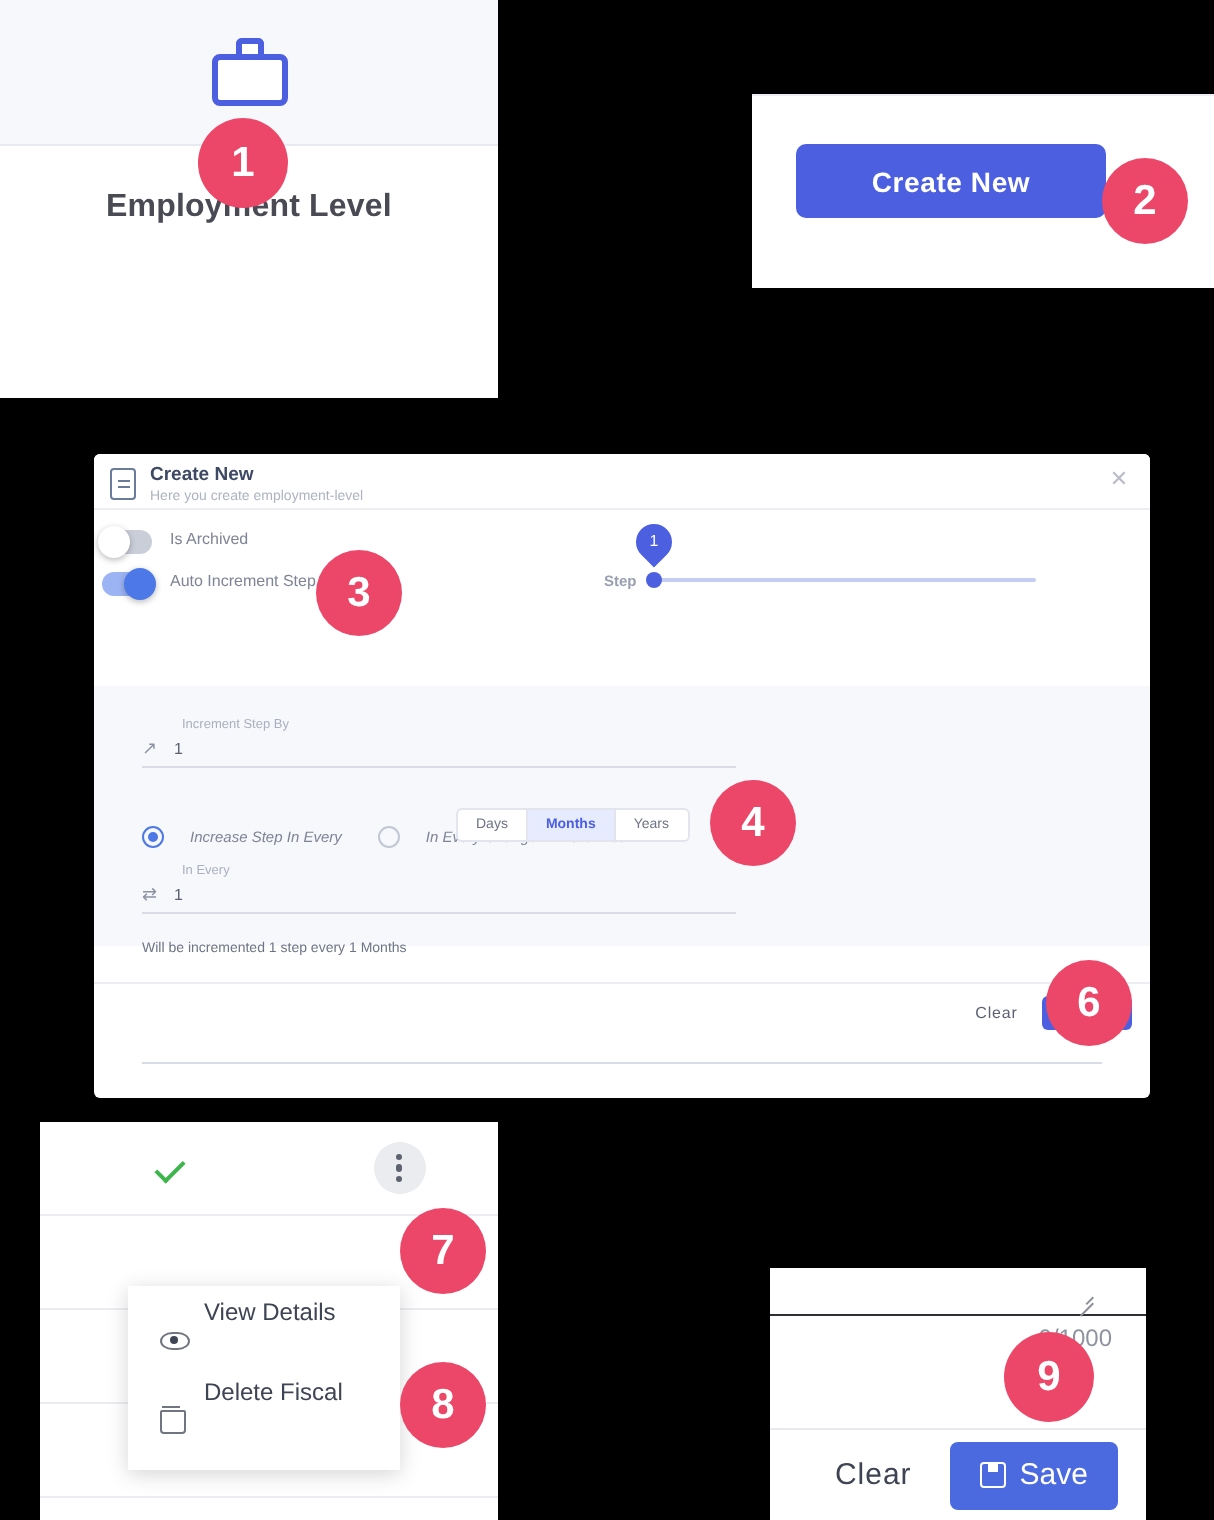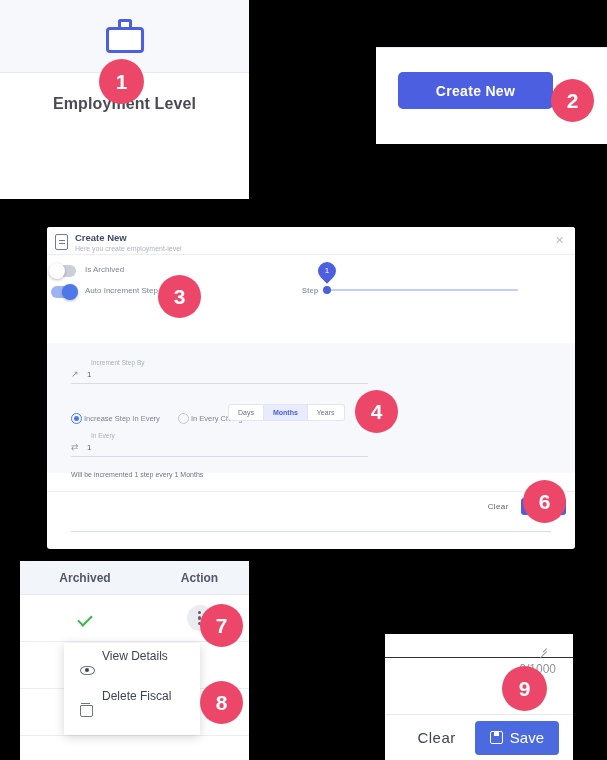--- a/index.html
+++ b/index.html
@@ -144,21 +144,21 @@
   .radio + .radio { margin-left: 18px; }
   .radio .dot {
     width: 11px; height: 11px; border-radius: 50%; flex: none; position: relative;
     border: 1.4px solid #c2c7d4;
   }
   .radio.checked .dot { border-color: #4c78e8; }
   .radio.checked .dot::after {
     content: ""; position: absolute; left: 2px; top: 2px;
     width: 5px; height: 5px; border-radius: 50%; background: #4c78e8;
   }
-  .radio .rlabel { font-size: 7.5px; color: #7e8496; margin-left: 2px; }
+  .radio .rlabel { font-size: 7.5px; color: #7e8496; margin-left: 13px; font-style: italic; }
 
   
   #inevery-field { position: absolute; left: 24px; top: 177px; width: 297px; }
 
   
   #unit-group { position: absolute; left: 228px; top: 404px; display: flex; }
   .unit-btn {
     height: 17px; padding: 0 9px; font-size: 7px;
     font-family: "Liberation Sans", sans-serif;
     border: 1px solid #e2e5ee; background: #fff; color: #6d7285;
@@ -435,24 +435,20 @@
     <span id="step-slider-label">Step</span>
     <div id="step-track">
       <div id="step-bubble">
         <span>1</span>
       </div>
       <div id="step-thumb"></div>
     </div>
   </div>
 
   <div id="table-panel">
-    <div id="table-head">
-      <div class="th archived">Archived</div>
-      <div class="th action">Action</div>
-    </div>
     <div class="tr">
       <div class="td archived">
         <span class="check"></span>
       </div>
       <div class="td action">
         <button id="kebab-button">
           <i></i>
           <i></i>
           <i></i>
         </button>

